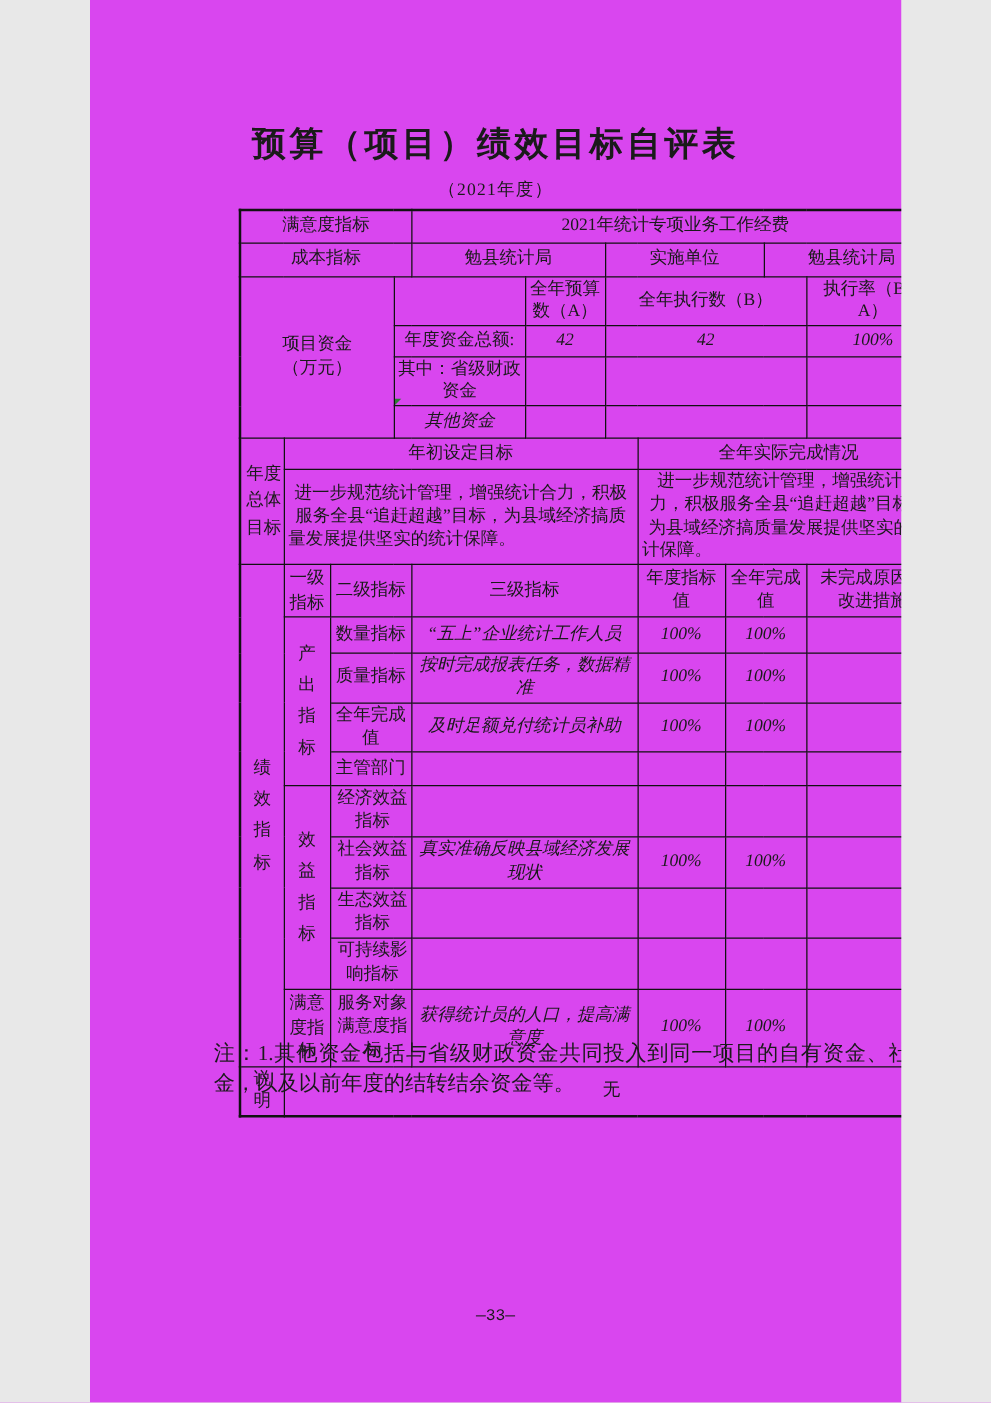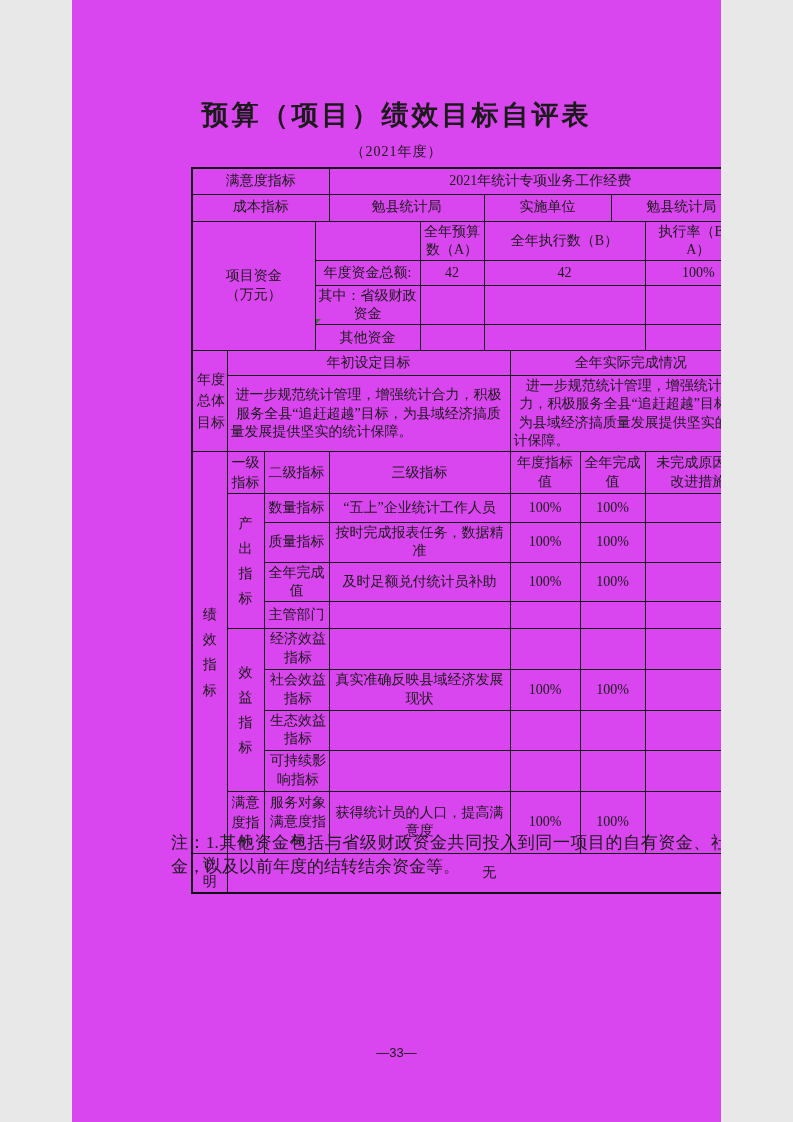--- a/index.html
+++ b/index.html
@@ -27,23 +27,23 @@
   }
   table.tbl td {
     border:1px solid #111;
     padding:1px 3px;
     text-align:center; vertical-align:middle;
     font-size:14px; line-height:1.3;
     overflow:hidden;
     word-break:break-all;
   }
   td.al { text-align:left; }
-  td.ar { text-align:right; padding-right:7px; }
+  td.ar { text-align:right; padding-right:7px;font-style:italic; }
   td.just { text-align:justify; text-align-last:left; padding:2px 5px; }
-  td.sm, .sm { font-size:12.5px; }
+  td.sm, .sm { font-size:12.5px;font-style:italic; }
   .wrapspan { display:inline-block; vertical-align:middle; text-align:center; word-break:break-all; }
   .w1 { width:17px;  line-height:1.8; }
   .w2 { width:30px;  line-height:1.4; }
   .w4 { width:61px;  line-height:1.35; }
   .w6 { width:88px;  line-height:1.35; }
   .goal-label { line-height:1.55; }
   .comment-marker {
     position:absolute; left:244px; top:319px;
     width:0; height:0;
     border-top:5px solid #2e7d32;
@@ -51,21 +51,21 @@
   }
   .notes {
     position:absolute; left:99px; top:831px; width:592px;
     font-size:17px; line-height:23.6px; text-align:justify;
   }
   .notes p { margin:0; }
   .notes p.ind { text-indent:2em; }
   .page-number {
     position:absolute; left:0; top:1045px; width:100%;
     text-align:center; font-size:13px;
-    font-family:Liberation Sans, sans-serif;
+    font-family:Liberation Mono, monospace;
   }
 </style>
 </head>
 <body>
 
 <div class="sheet">
 
   <div class="doc-title">预算（项目）绩效目标自评表</div>
   <div class="doc-subtitle">（2021年度）</div>
 

